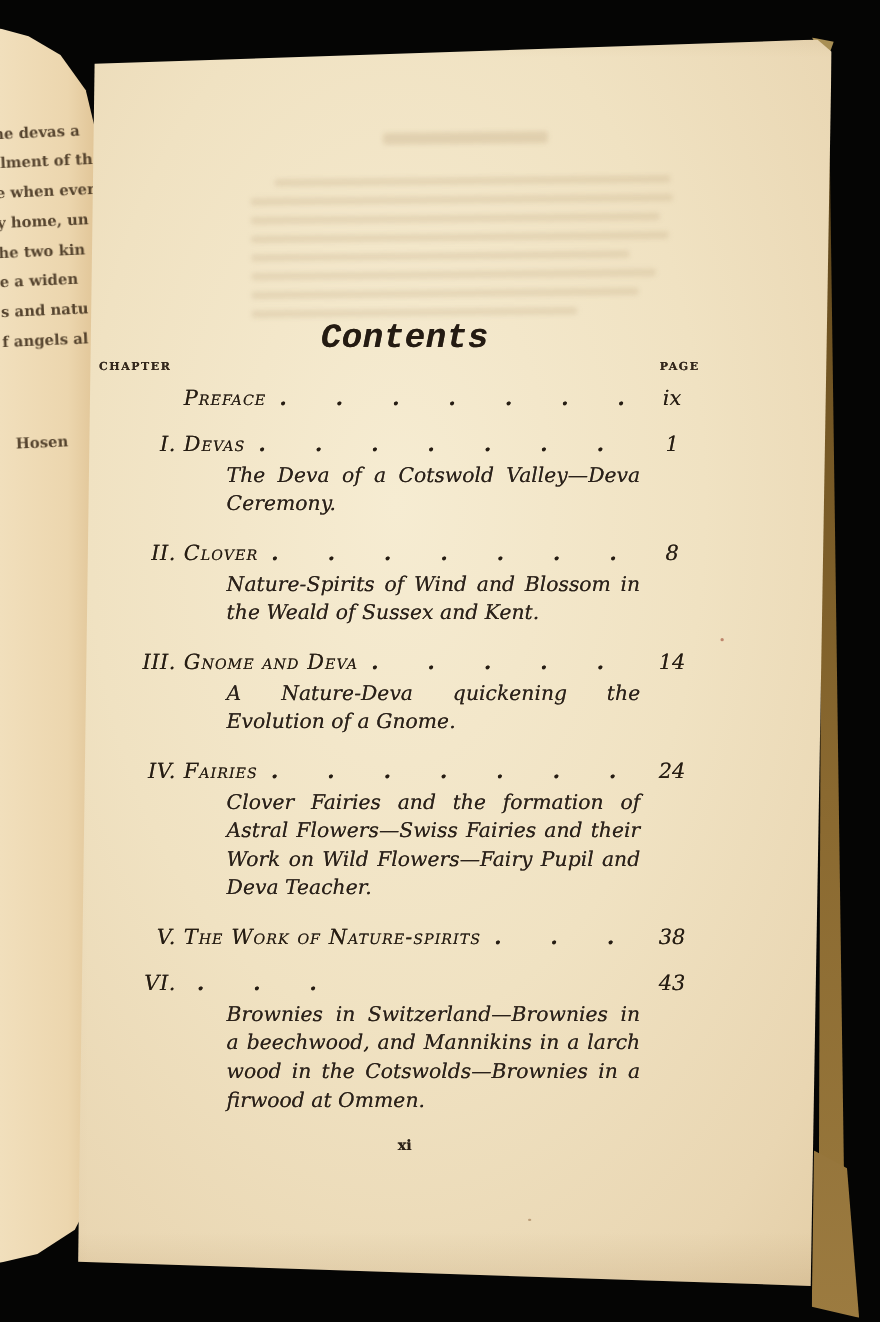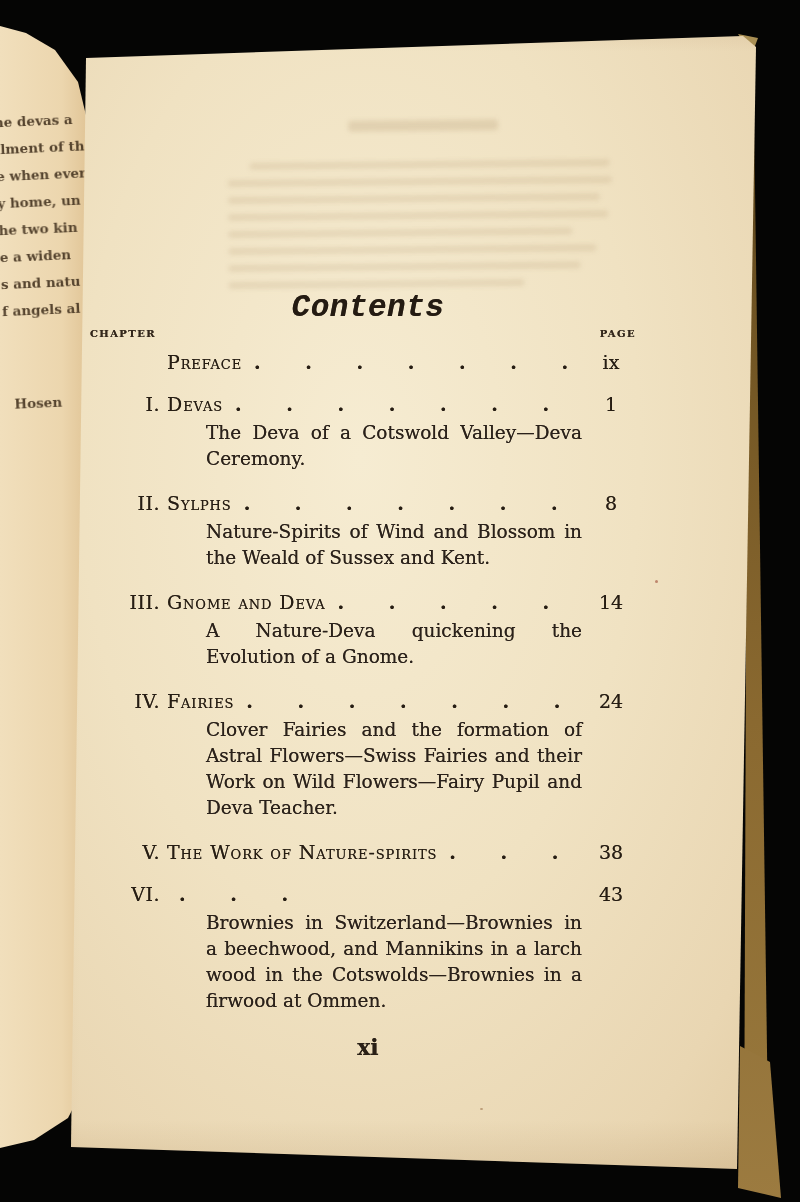--- a/index.html
+++ b/index.html
@@ -64,36 +64,36 @@
   }
   .toc-title{
     font-style:italic;font-weight:700;font-size:31px;line-height:40px;
     text-align:center;margin:0 0 0 0;letter-spacing:.5px;color:#241b12;font-family:Liberation Mono, monospace;
   }
   .col-headers{
     display:flex;justify-content:space-between;align-items:baseline;
     font-size:10px;font-weight:700;letter-spacing:1.4px;color:#33271b;
     margin:0 12px 10px 2px;height:13px;
   }
-  .toc-entry{margin-bottom:20px;}
+  .toc-entry{margin-bottom:20px;font-style:italic;}
   .toc-row{
     display:flex;align-items:baseline;white-space:nowrap;
     font-size:19px;line-height:22px;padding-right:14px;color:#261d13;
   }
   .numeral{width:72px;text-align:right;padding-right:7px;flex:none;letter-spacing:.5px;}
   .title{font-variant:small-caps;letter-spacing:.9px;flex:none;}
   .dots{flex:1;overflow:hidden;padding-left:12px;word-spacing:38px;letter-spacing:0;font-weight:700;}
   .pagenum{width:46px;text-align:center;flex:none;font-weight:500;}
   .toc-desc{
     margin:5px 0 0 118px;width:376px;
     font-size:18.5px;line-height:26px;text-align:justify;color:#2a211a;
   }
   .toc-desc:empty{display:none;}
   .folio{
-    text-align:center;font-weight:700;font-size:22px;margin-top:14px;color:#2a2016;
+    text-align:center;font-weight:700;font-size:13px;margin-top:14px;color:#2a2016;
   }
   
   .speck1{position:absolute;left:655px;top:580px;width:3px;height:3px;border-radius:50%;
     background:rgba(150,60,40,.55);z-index:6;}
   .speck2{position:absolute;left:480px;top:1108px;width:3px;height:2px;border-radius:50%;
     background:rgba(140,95,55,.5);z-index:6;}
 </style>
 </head>
 <body>
 
@@ -156,21 +156,21 @@
         <span class="title">Devas</span>
         <span class="dots">. . . . . . .</span>
         <span class="pagenum">1</span>
       </div>
       <p class="toc-desc">The Deva of a Cotswold Valley—Deva Ceremony.</p>
     </div>
 
     <div class="toc-entry">
       <div class="toc-row">
         <span class="numeral">II.</span>
-        <span class="title">Sylphs</span>
+        <span class="title">Clover</span>
         <span class="dots">. . . . . . .</span>
         <span class="pagenum">8</span>
       </div>
       <p class="toc-desc">Nature-Spirits of Wind and Blossom in the Weald of Sussex and Kent.</p>
     </div>
 
     <div class="toc-entry">
       <div class="toc-row">
         <span class="numeral">III.</span>
         <span class="title">Gnome and Deva</span>

